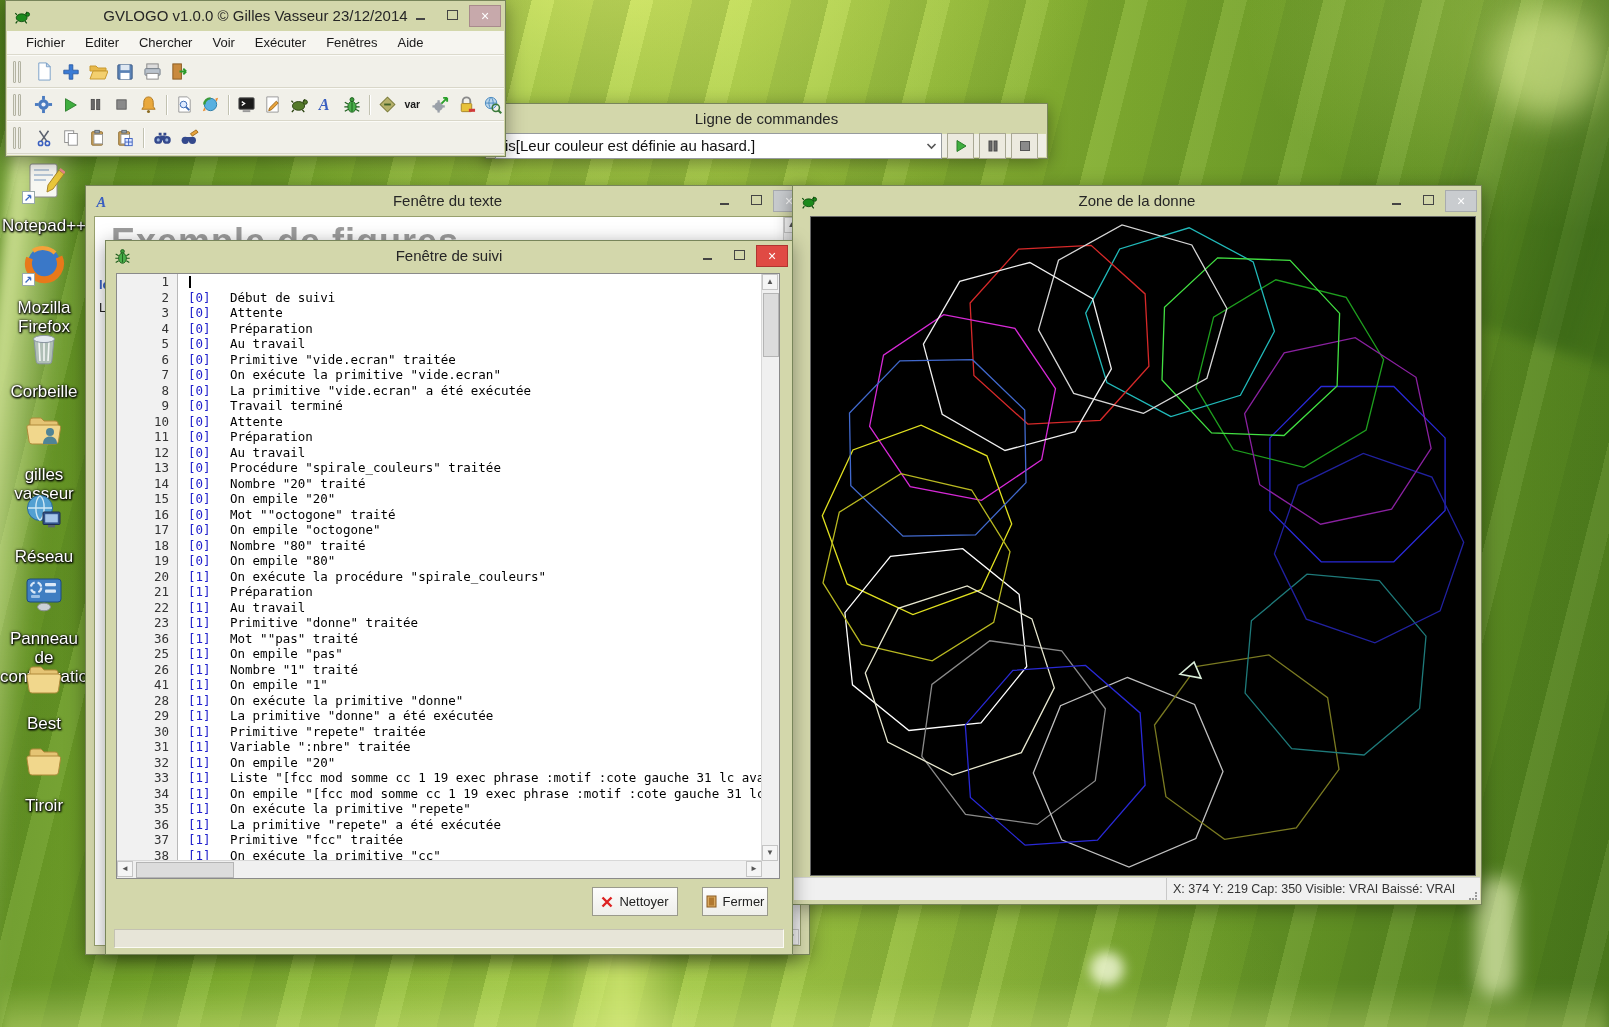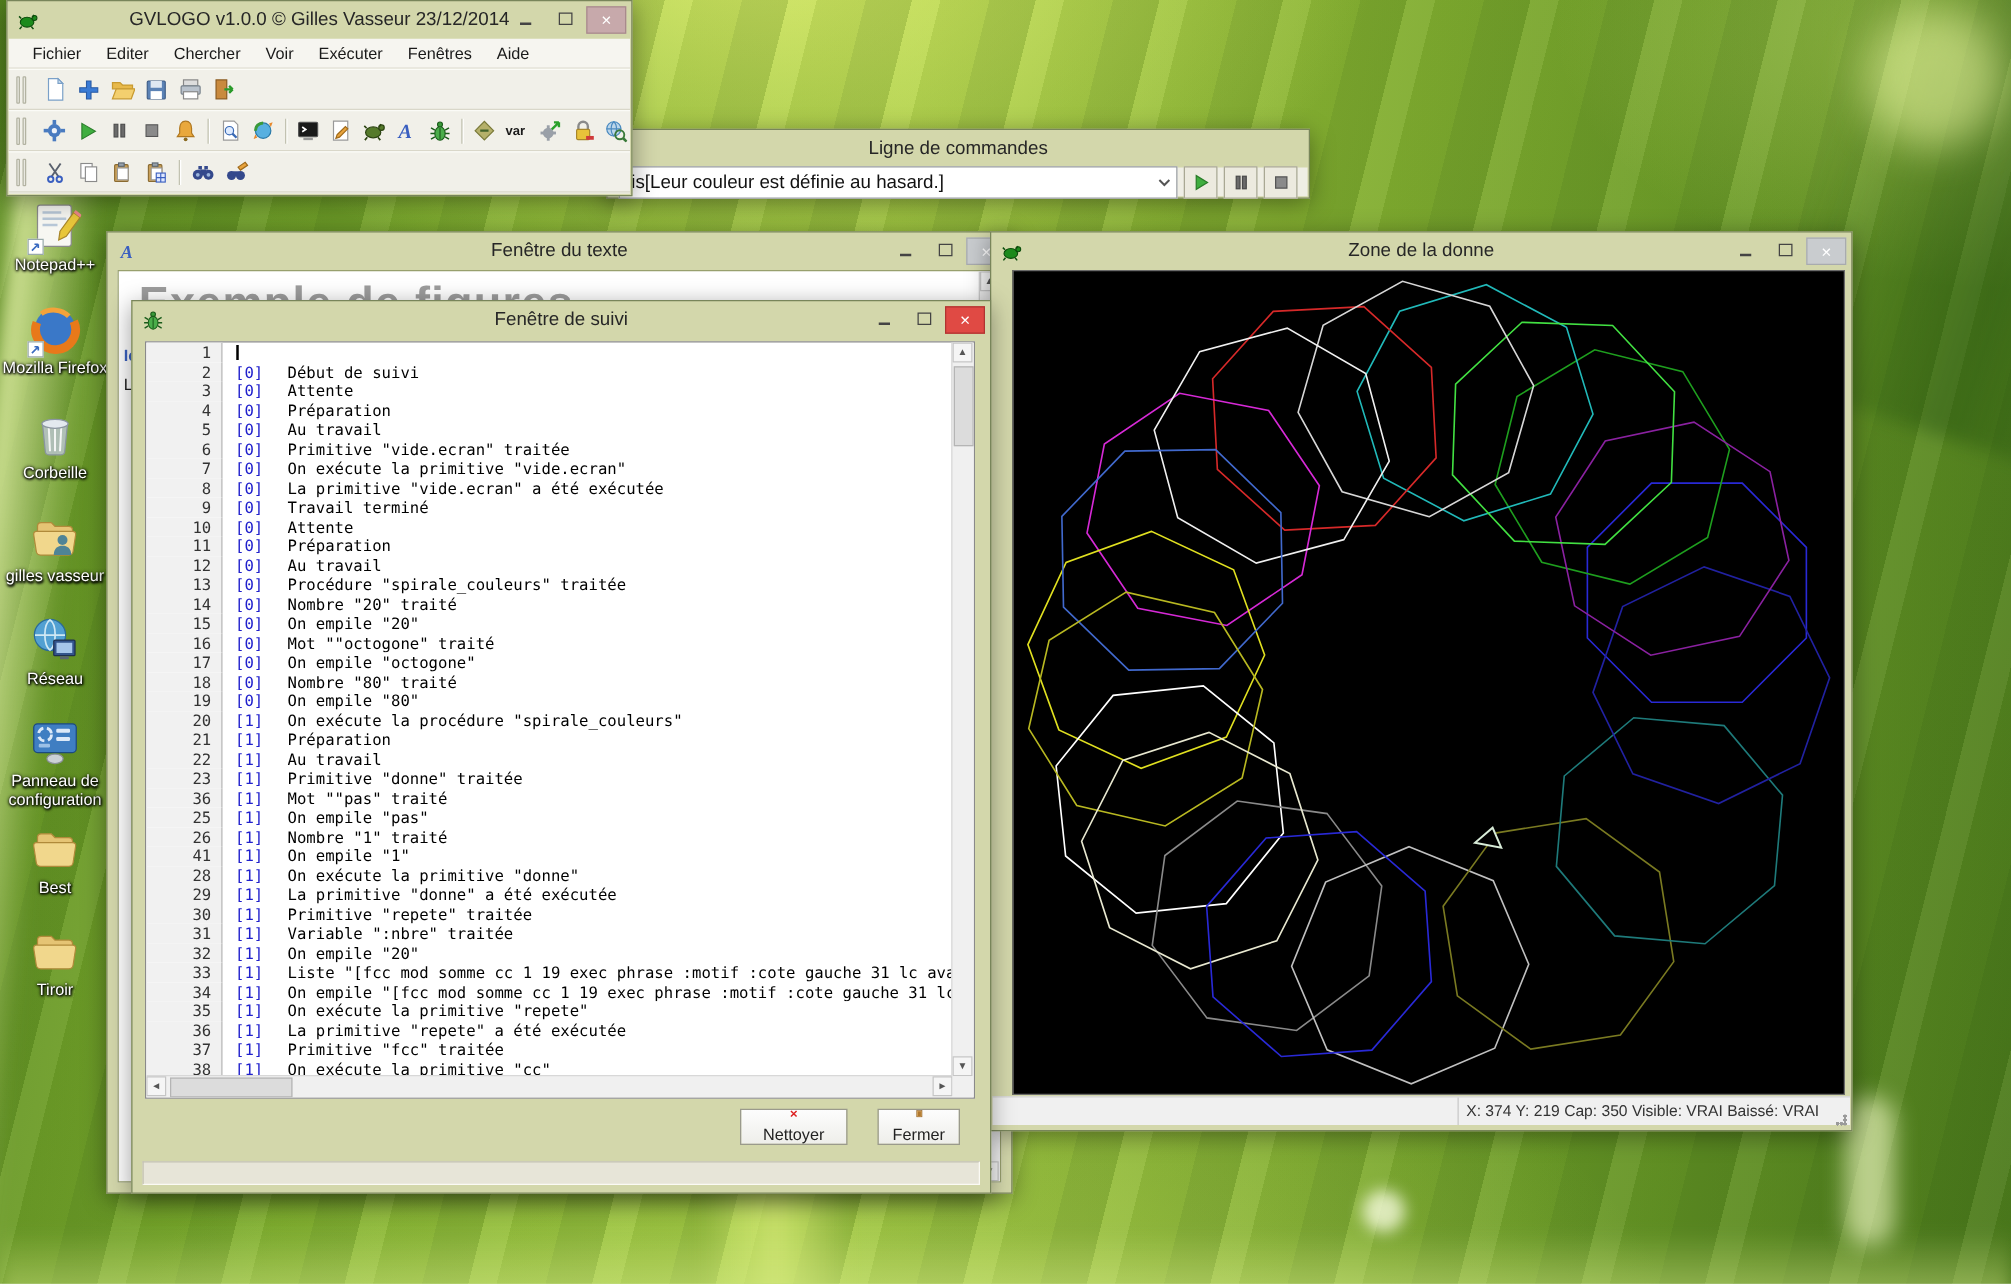--- a/index.html
+++ b/index.html
@@ -25,21 +25,21 @@
   .bokeh1{position:absolute;left:1492px;top:8px;width:110px;height:110px;border-radius:50%;
     background:rgba(235,248,160,.55);filter:blur(16px);}
   .bokeh2{position:absolute;left:1090px;top:952px;width:34px;height:34px;border-radius:50%;
     background:rgba(245,250,220,.8);filter:blur(6px);}
   .bokeh3{position:absolute;left:1476px;bottom:30px;width:40px;height:120px;border-radius:20px;
     background:rgba(235,245,190,.65);filter:blur(9px);}
 
   
   .dicon{position:absolute;left:0;width:88px;text-align:center;}
   .dicon .art{position:relative;width:42px;height:42px;margin:0 auto;}
-  .dicon .lbl{margin-top:2px;font-size:13px;color:#fff;line-height:1.12;
+  .dicon .lbl{margin-top:13px;font-size:17px;color:#fff;line-height:1.12;
     text-shadow:0 1px 2px #000,0 0 3px #000,1px 1px 2px #000;}
   .shortcut{position:absolute;left:-1px;bottom:-1px;width:13px;height:13px;background:#fff;
     border:1px solid #9aa;box-sizing:border-box;}
   .shortcut svg{position:absolute;inset:0;}
 
   
   .win{position:absolute;background:#d3d7ab;border:1px solid #78855a;
     box-shadow:0 4px 18px rgba(0,0,0,.38);box-sizing:border-box;padding-left:28px;}
   .titlebar{position:absolute;left:0;right:0;top:0;height:30px;display:flex;align-items:center;}
   .tcap{position:absolute;left:0;right:0;top:0;height:30px;line-height:30px;text-align:center;
@@ -106,21 +106,21 @@
   .vscroll{position:absolute;right:0;top:0;width:17px;bottom:17px;background:#f0f0f0;border-left:1px solid #d8d8d8;}
   .hscroll{position:absolute;left:0;right:17px;bottom:0;height:17px;background:#f0f0f0;border-top:1px solid #d8d8d8;}
   .sq{position:absolute;width:16px;height:16px;background:#f5f5f5;border:1px solid #c5c5c5;
     box-sizing:border-box;color:#555;font-size:8px;text-align:center;line-height:14px;}
   .thumbv{position:absolute;left:1px;width:14px;top:19px;height:62px;background:#dcdcdc;border:1px solid #b5b5b5;}
   .thumbh{position:absolute;top:1px;height:14px;left:19px;width:96px;background:#dcdcdc;border:1px solid #b5b5b5;}
   .corner{position:absolute;right:0;bottom:0;width:17px;height:17px;background:#f0f0f0;}
   .btnbar{position:absolute;top:646px;height:30px;left:0;right:0;}
   .pbtn{position:absolute;height:29px;background:linear-gradient(#fdfdfd,#eeeeea);
     border:1px solid #9a9a8c;display:flex;align-items:center;justify-content:center;gap:6px;
-    font-size:13px;color:#222;box-sizing:border-box;flex-direction:column;}
+    font-size:13px;color:#222;box-sizing:border-box;}
   .btn-clear{right:114px;width:86px;}
   .btn-close{right:24px;width:66px;}
   .strip{position:absolute;left:8px;right:8px;top:688px;height:19px;background:#e7e5d8;
     border:1px solid #c4c2b2;border-bottom-color:#fbfaf4;border-right-color:#fbfaf4;box-sizing:border-box;}
 
   
   #win-tortue{left:792px;top:185px;width:690px;height:720px;z-index:40;}
   .canvas{position:absolute;left:17px;top:30px;width:666px;height:660px;background:#000;
     border:1px solid #6a6a6a;box-sizing:border-box;}
   .canvas svg{position:absolute;inset:0;}

